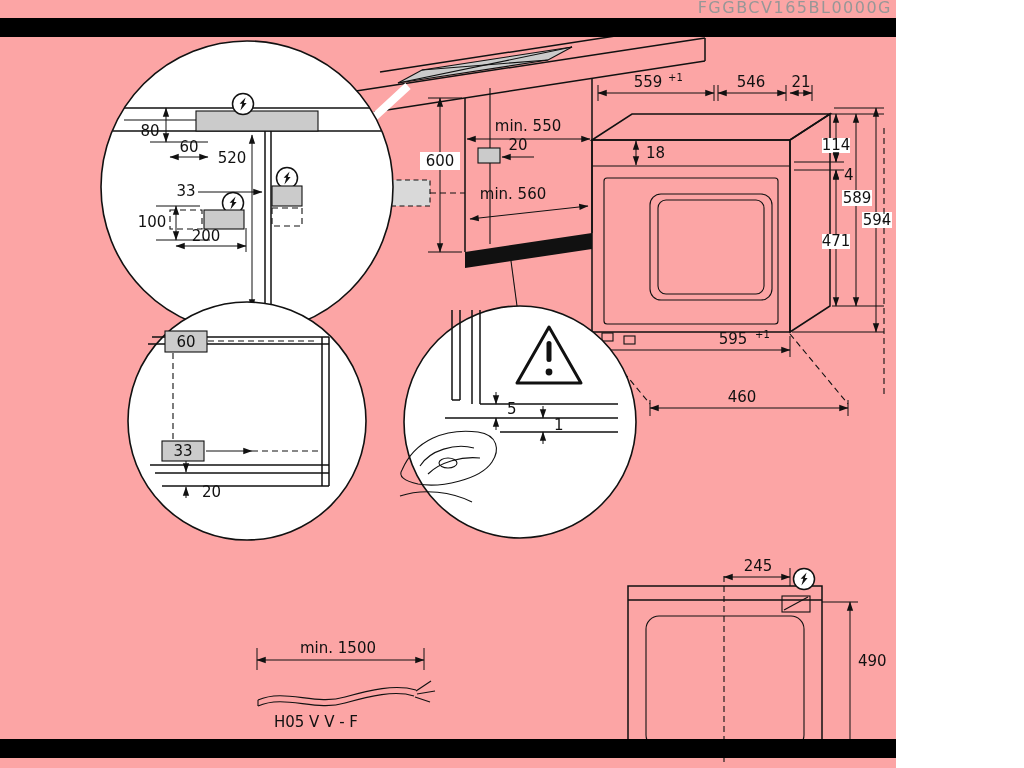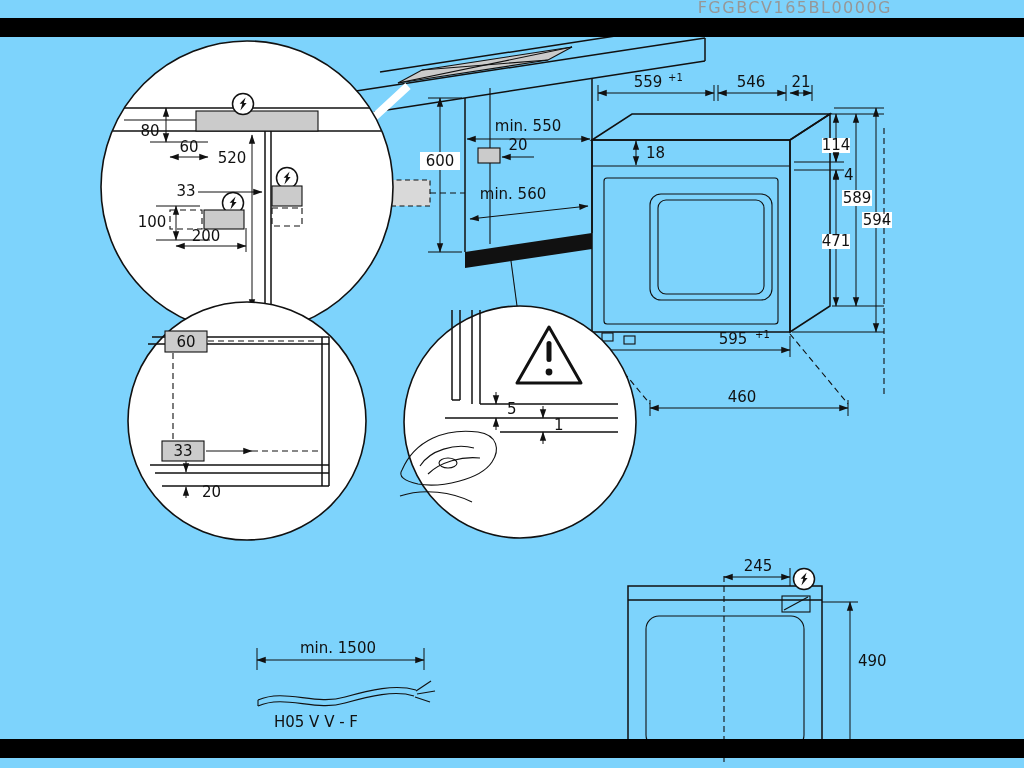--- a/index.html
+++ b/index.html
@@ -1,16 +1,16 @@
 <!DOCTYPE html>
 <html><head>
 <meta charset="utf-8">
 <style>
   html,body{margin:0;padding:0;background:#fff;}
-  .stage{position:relative;width:1024px;height:768px;background:#7dd3fc;overflow:hidden;text-decoration:underline;}
+  .stage{position:relative;width:896px;height:768px;background:#fca5a5;overflow:hidden;text-decoration:underline;}
   svg{display:block;}
   svg text{font-family:"DejaVu Sans","Liberation Sans",sans-serif;}
   .t{font-size:15px;fill:#111;}
   .ts{font-size:10px;fill:#111;}
   .wm{font-size:16px;fill:#979797;letter-spacing:1.5px;}
   .ln{fill:none;stroke:#111;stroke-width:1.5;}
   .lt{fill:none;stroke:#111;stroke-width:1.1;}
   .dim{fill:none;stroke:#111;stroke-width:1;}
   .dsh{fill:none;stroke:#111;stroke-width:1.1;stroke-dasharray:6 4;}
   .gry{fill:#cbcbcb;stroke:#111;stroke-width:1.1;}

